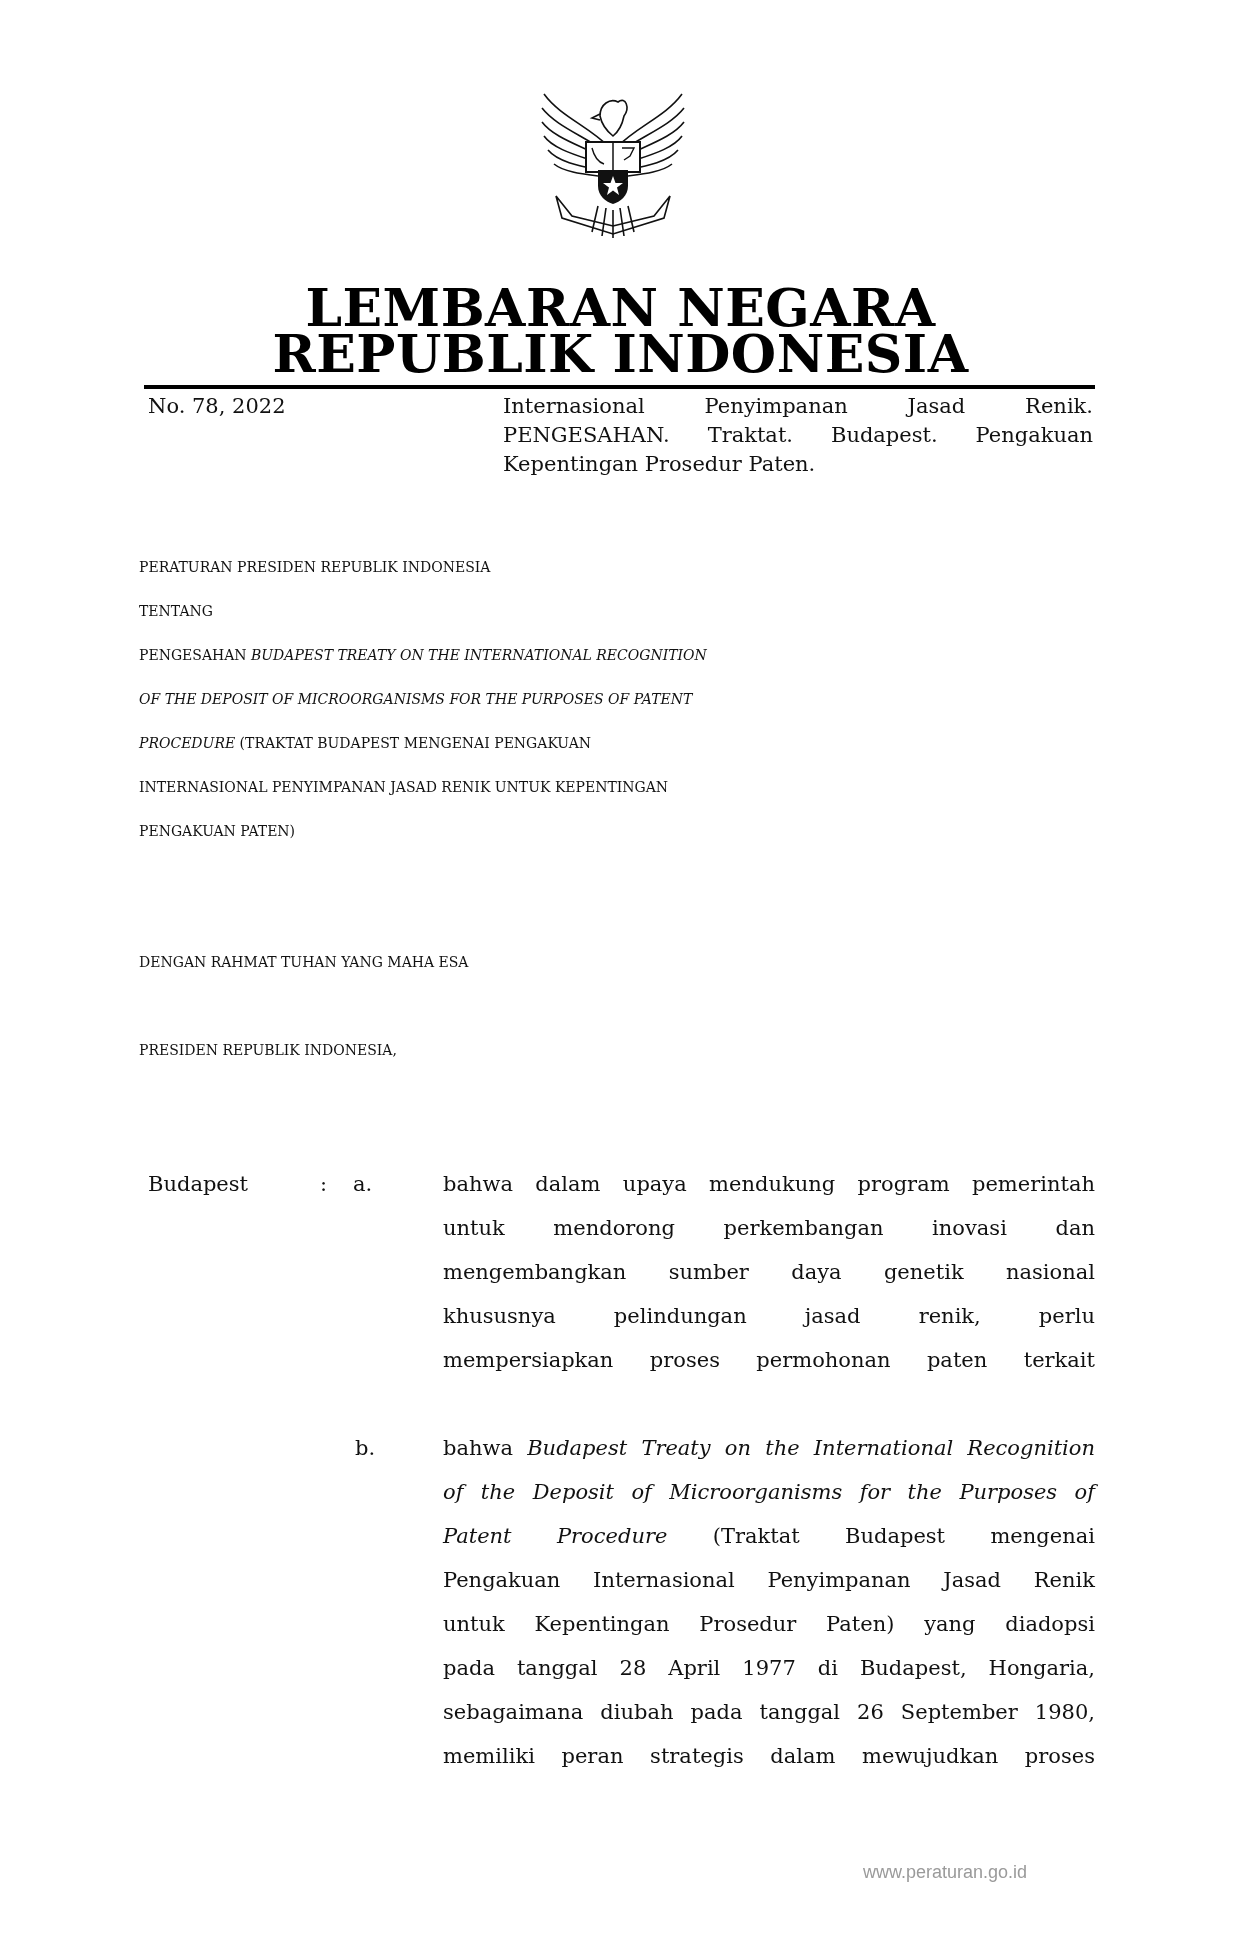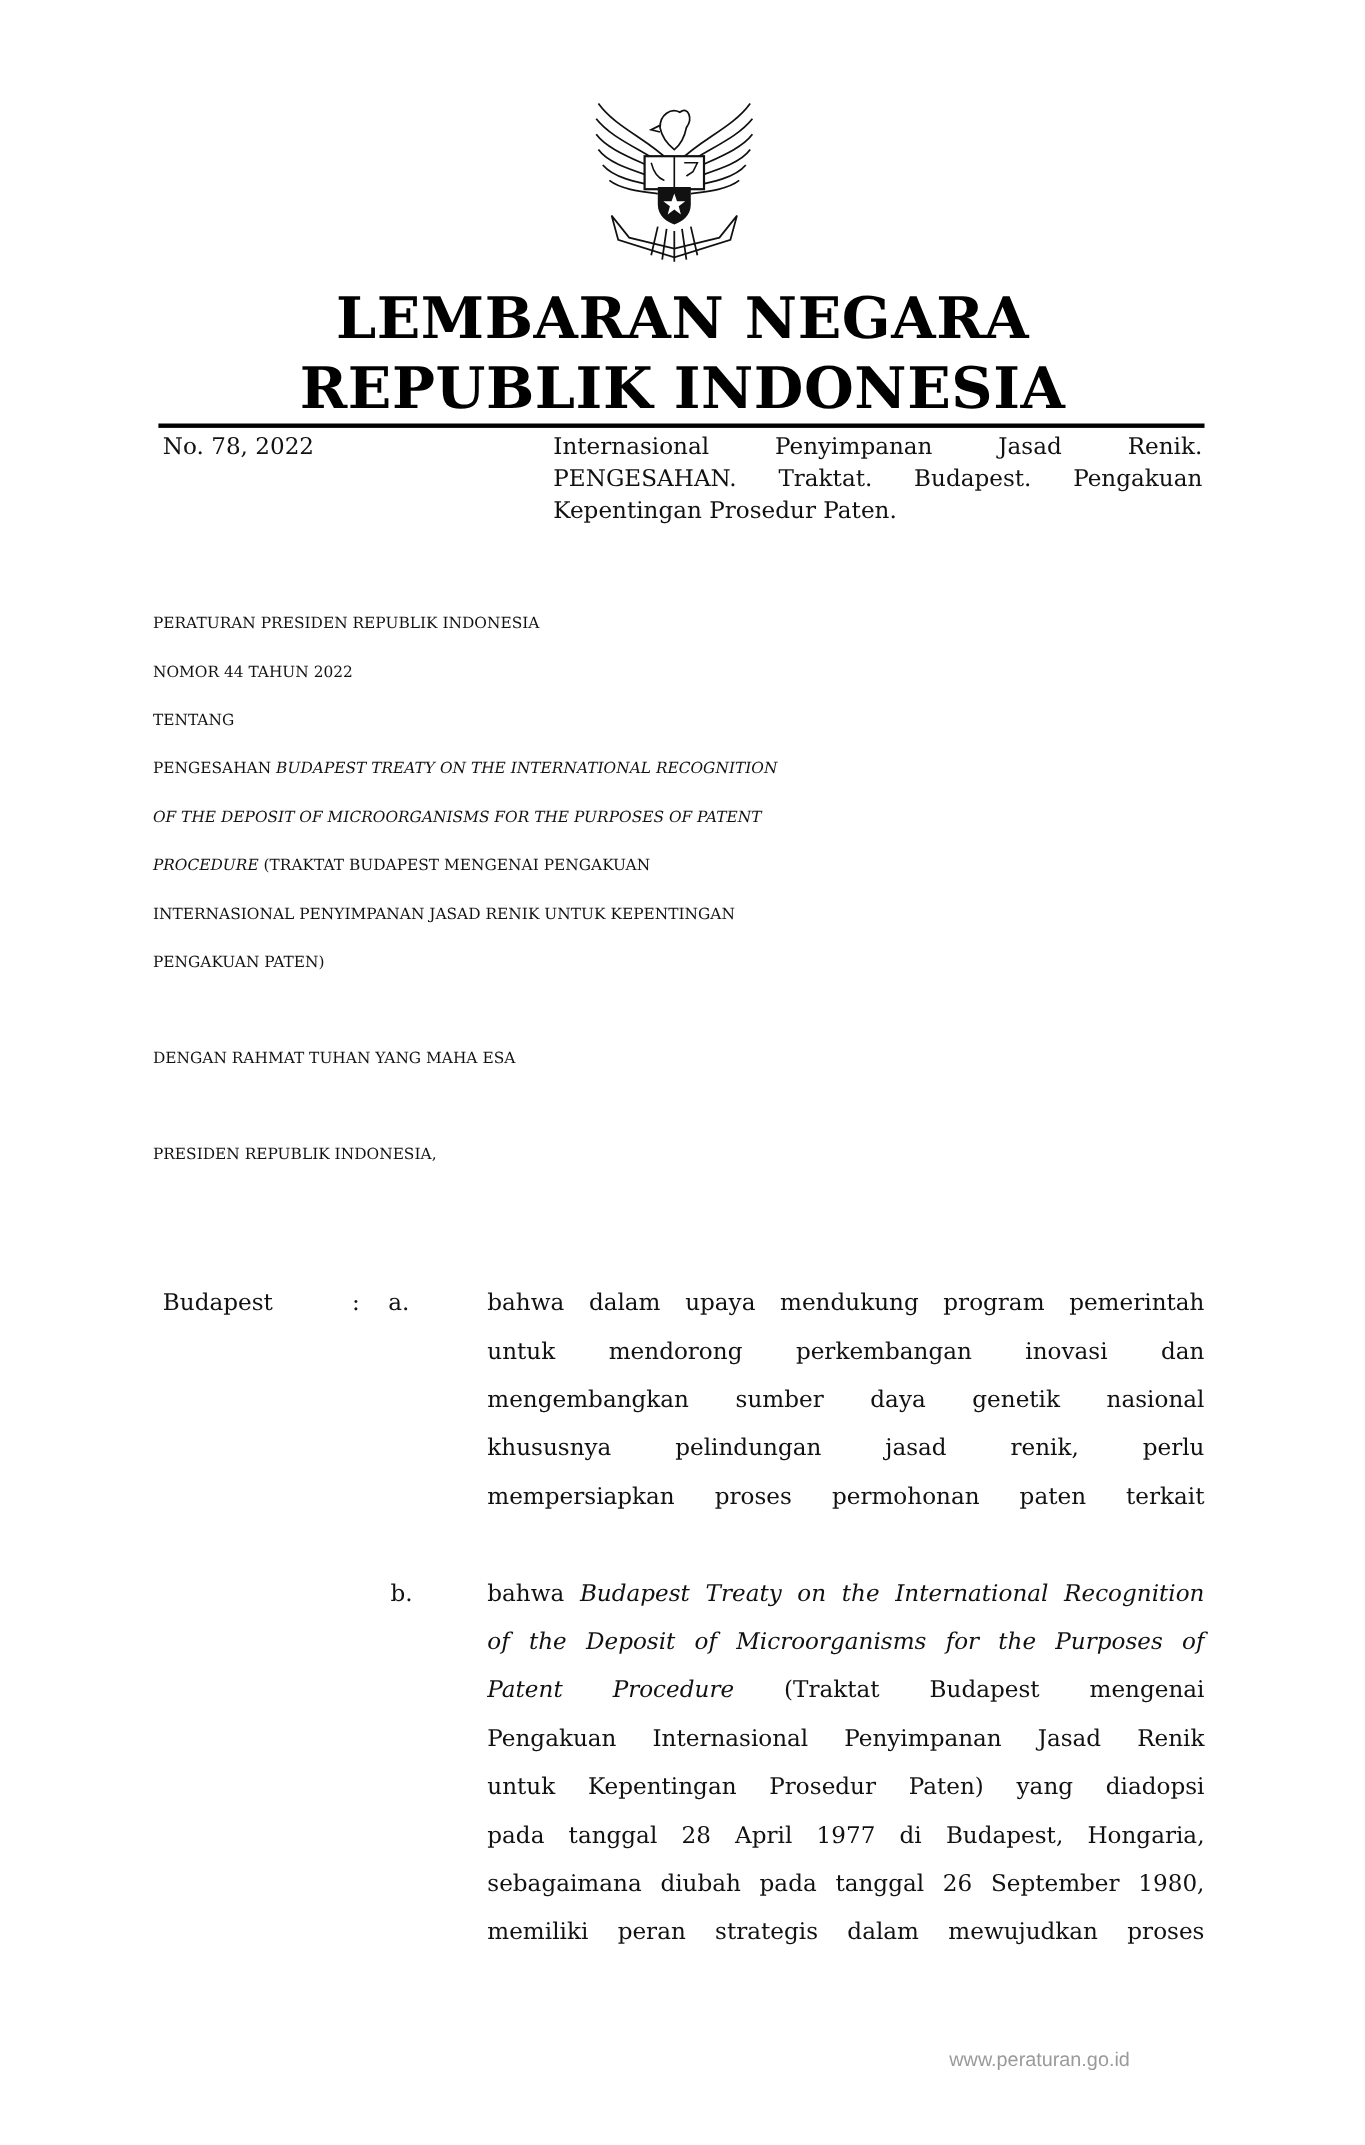--- a/index.html
+++ b/index.html
@@ -2,21 +2,21 @@
 <html><head>
 <meta charset="utf-8">
 <style>
   html, body { margin: 0; padding: 0; background: #ffffff; }
   body { width: 1241px; height: 1950px; position: relative; overflow: hidden;
          font-family: "DejaVu Serif", "Liberation Serif", serif; color: #111; }
   .abs { position: absolute; }
   .emblem { left: 538px; top: 86px; width: 150px; height: 160px; }
   .title { left: 0; width: 1241px; text-align: center; font-weight: bold;
            font-size: 52px; line-height: 64px; letter-spacing: 0.5px; color: #000; }
-  .title.l1 { top: 258px; }
+  .title.l1 { top: 276px; }
   .title.l2 { top: 322px; }
   .rule { left: 144px; top: 385px; width: 951px; height: 4px; background: #000; }
   .gaz-no { left: 148px; top: 392px; font-size: 21px; line-height: 29px; text-align: right; }
   .gaz-sum { left: 503px; top: 392px; width: 590px; font-size: 21px; line-height: 29px; text-align: justify; }
   .gaz-sum span { display: block; text-align: justify; text-align-last: justify; }
   .gaz-sum span.last { text-align-last: left; }
   .center { left: 139px; width: 960px; text-align: left; font-size: 14px; line-height: 44px; }
   .center div { white-space: nowrap; }
   .center i { font-style: italic; }
   .label { font-size: 21px; line-height: 44px; }
@@ -71,21 +71,20 @@
 
 <div class="abs gaz-no">No. 78, 2022</div>
 <div class="abs gaz-sum">
   <span>Internasional Penyimpanan Jasad Renik.</span>
   <span>PENGESAHAN. Traktat. Budapest. Pengakuan</span>
   <span class="last">Kepentingan Prosedur Paten.</span>
 </div>
 
 <div class="abs center" style="top:545px;">
   <div>PERATURAN PRESIDEN REPUBLIK INDONESIA</div>
-  <div>NOMOR 44 TAHUN 2022</div>
   <div>TENTANG</div>
   <div><span>PENGESAHAN </span><i>BUDAPEST TREATY ON THE INTERNATIONAL RECOGNITION</i></div>
   <div><i>OF THE DEPOSIT OF MICROORGANISMS FOR THE PURPOSES OF PATENT</i></div>
   <div><i>PROCEDURE</i><span> (TRAKTAT BUDAPEST MENGENAI PENGAKUAN</span></div>
   <div>INTERNASIONAL PENYIMPANAN JASAD RENIK UNTUK KEPENTINGAN</div>
   <div>PENGAKUAN PATEN)</div>
 </div>
 
 <div class="abs center" style="top:940px;">DENGAN RAHMAT TUHAN YANG MAHA ESA</div>
 <div class="abs center" style="top:1028px;">PRESIDEN REPUBLIK INDONESIA,</div>

